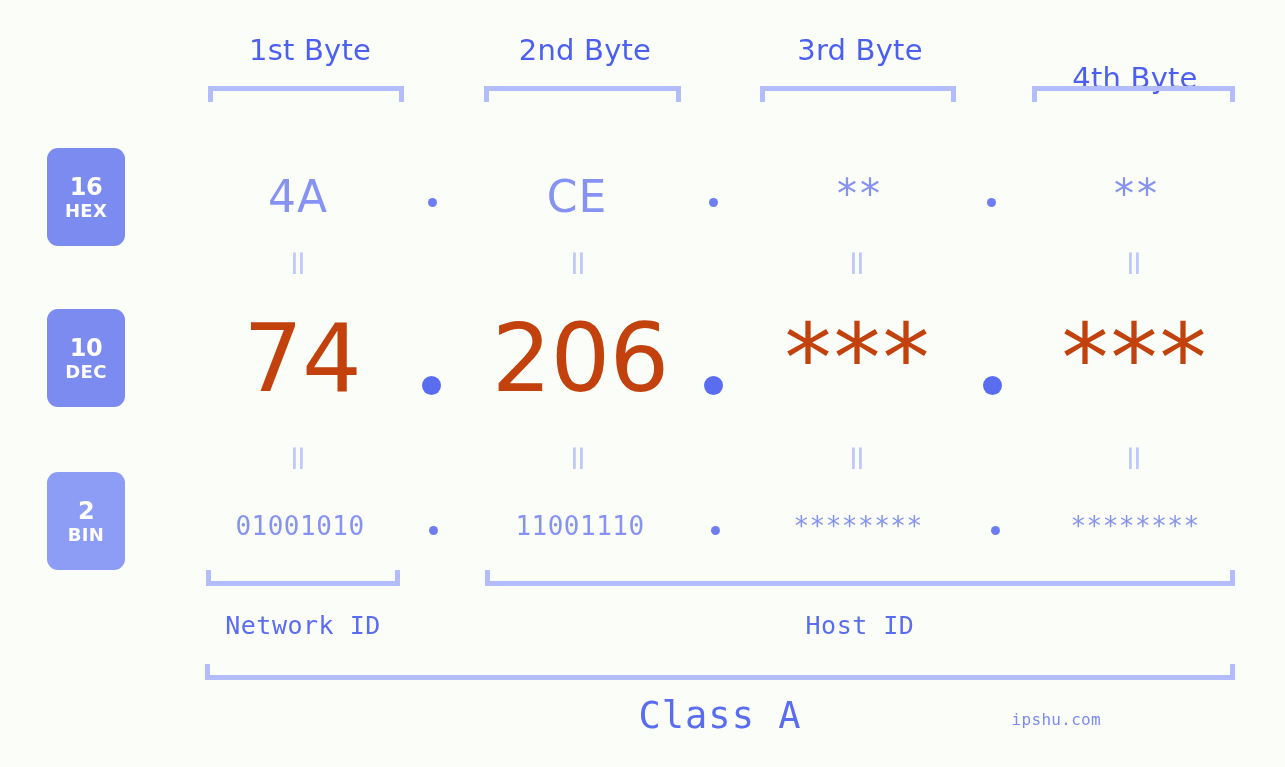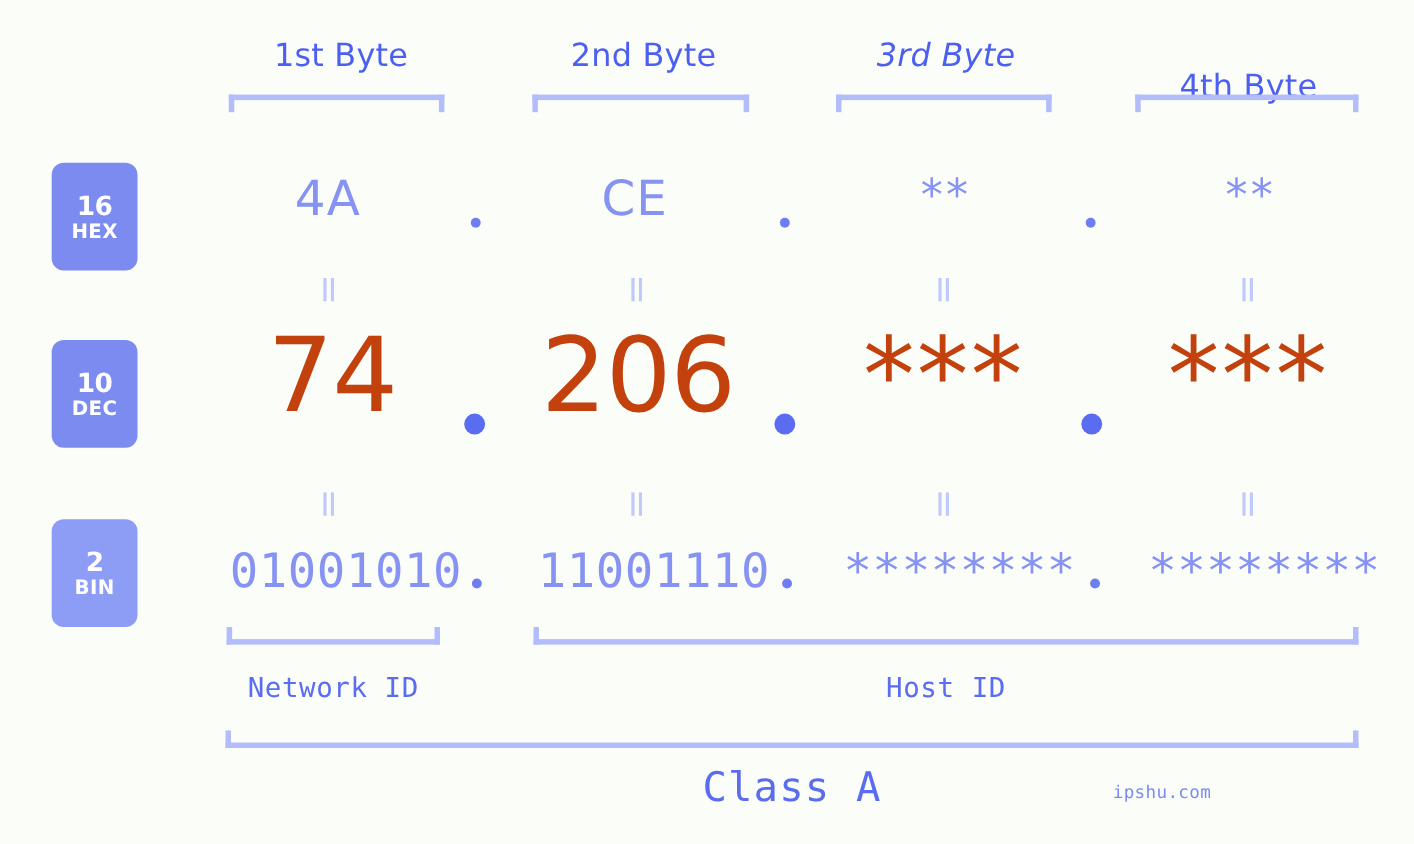--- a/index.html
+++ b/index.html
@@ -84,20 +84,21 @@
     letter-spacing: 0.3px;
   }
 
   
   .cell {
     position: absolute;
     text-align: center;
     white-space: nowrap;
     color: #8693f3;
     font-family: "DejaVu Sans", sans-serif;
+    margin-top: 16px;
   }
 
   
   .row-hex .cell {
     top: 155px;
     width: 240px;
     font-size: 44px;
     color: #8693f3;
     letter-spacing: 1px;
   }
@@ -112,25 +113,24 @@
     font-weight: 500;
     letter-spacing: -1px;
     line-height: 1;
   }
   .row-dec .cell.masked { letter-spacing: 2px; font-weight: 400; }
 
   
   .row-bin .cell {
     top: 495px;
     width: 240px;
-    font-size: 43px;
+    font-size: 26px;
     color: #8693f3;
     font-family: "DejaVu Sans Mono", monospace;
     letter-spacing: 0.5px;
-    text-align: right;
   }
 
   
   .dot {
     position: absolute;
     border-radius: 50%;
     background: #5a6cf0;
   }
   .dot.hexdot { width: 9px; height: 9px; background: #6f7df2; top: 198px; }
   .dot.decdot { width: 19px; height: 19px; top: 376px; }
@@ -197,21 +197,21 @@
     letter-spacing: 0.3px;
   }
 </style>
 </head>
 <body>
 
 <div id="stage">
 
   <div class="byte-label" style="left:190px;">1st Byte</div>
   <div class="byte-label" style="left:465px;">2nd Byte</div>
-  <div class="byte-label" style="left:740px;font-style:italic;">3rd Byte</div>
+  <div class="byte-label" style="left:740px;">3rd Byte</div>
   <div class="byte-label" style="left:1015px;margin-top:28px;">4th Byte</div>
 
   <div class="bracket-top" style="left:208px; width:196px;"></div>
   <div class="bracket-top" style="left:484px; width:197px;"></div>
   <div class="bracket-top" style="left:760px; width:196px;"></div>
   <div class="bracket-top" style="left:1032px; width:203px;"></div>
 
   <div class="badge" style="top:148px;">
     <span class="badge-num">16</span>
     <span class="badge-name">HEX</span>

